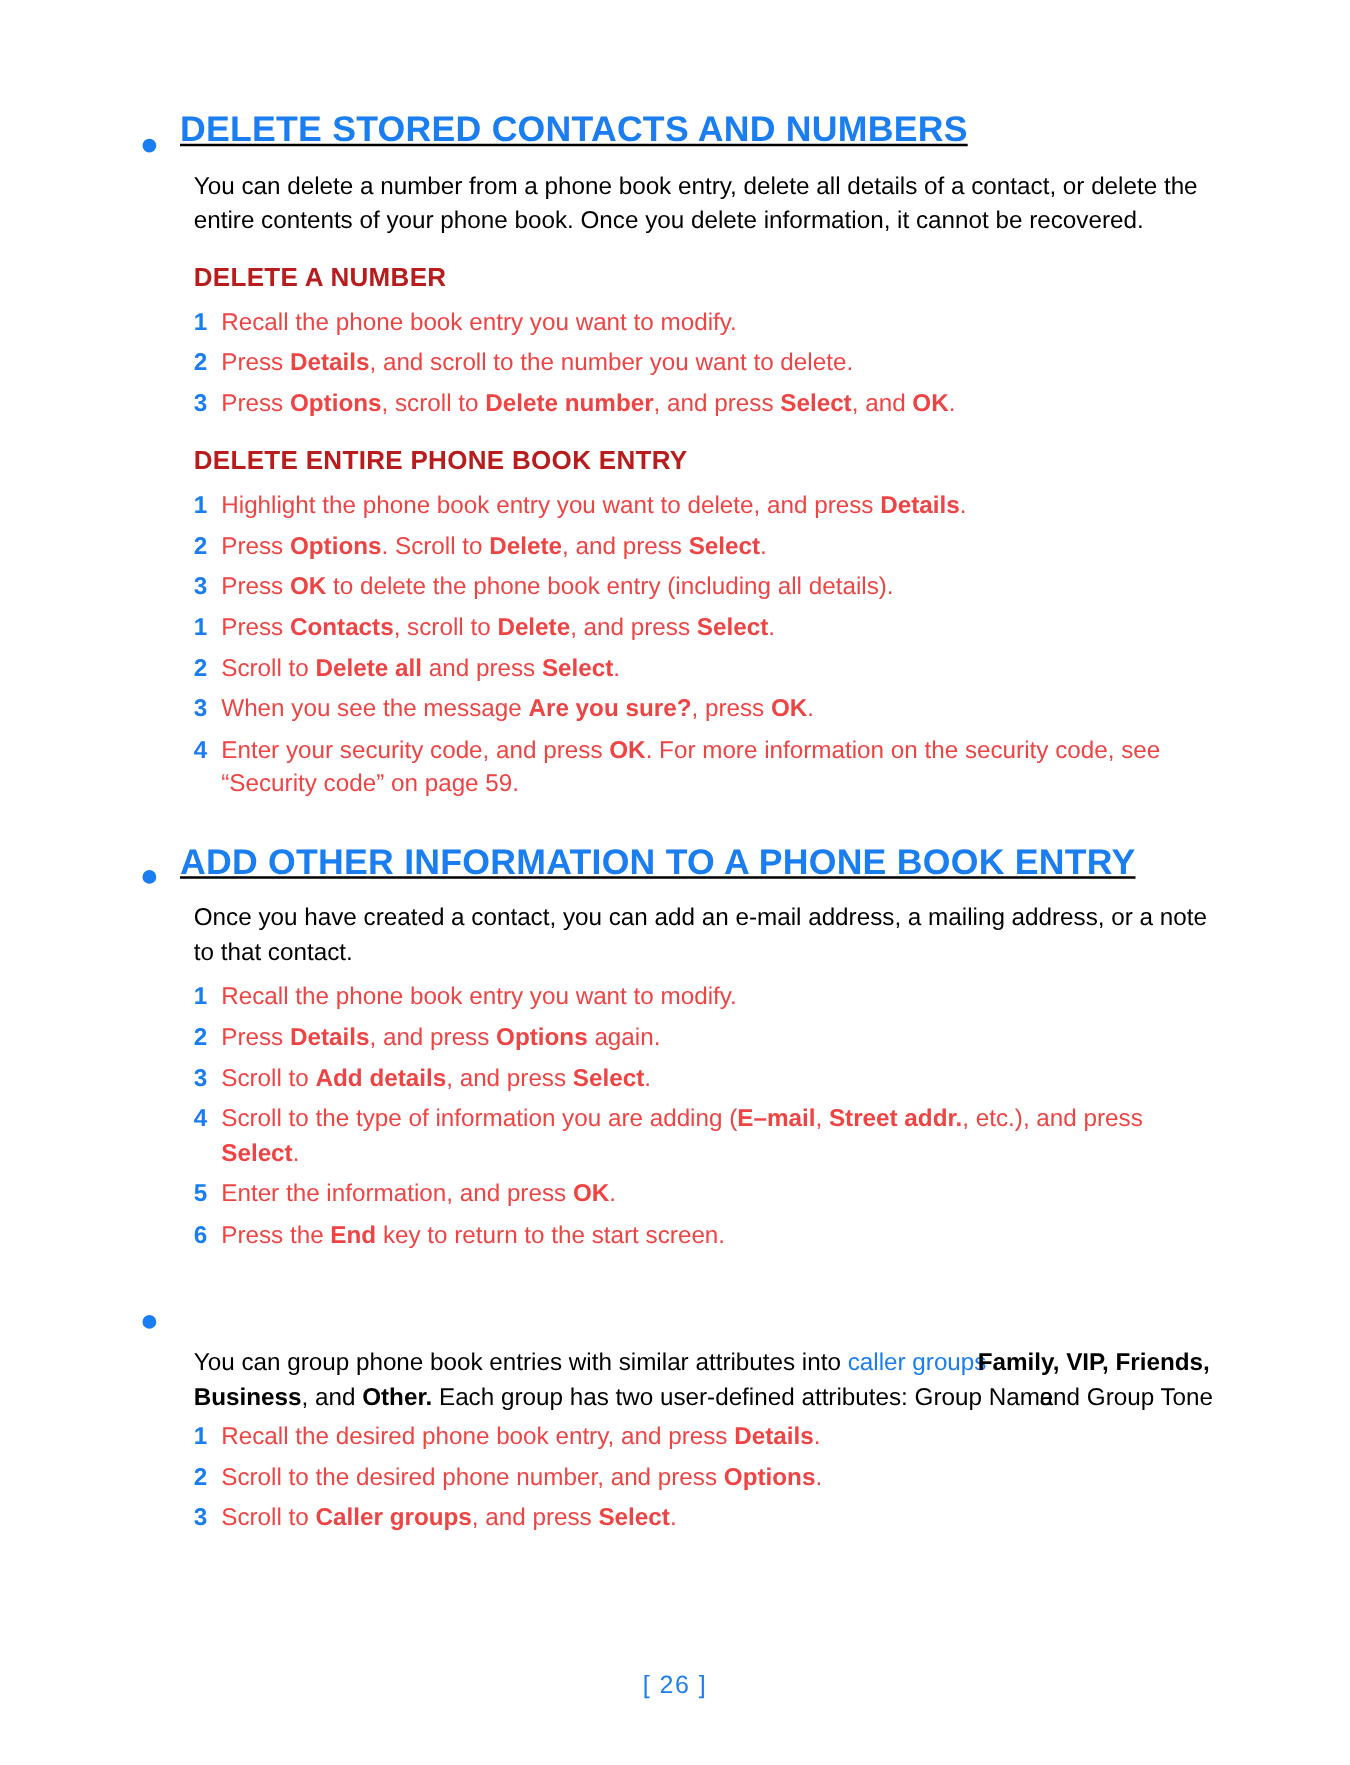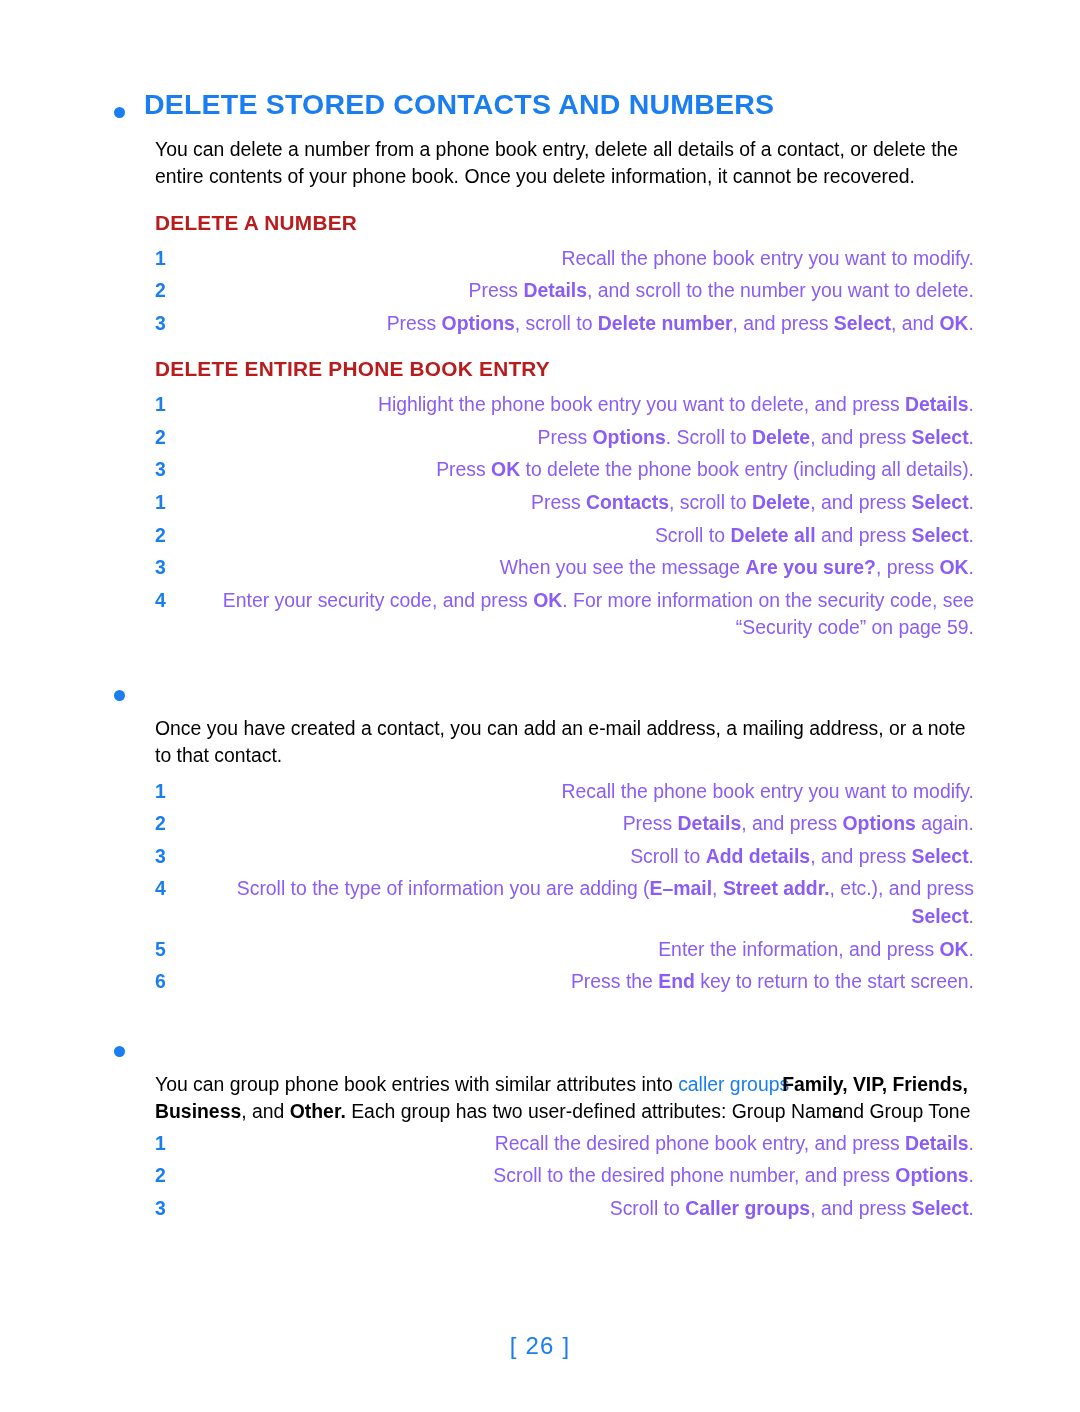--- a/index.html
+++ b/index.html
@@ -22,23 +22,24 @@
     left: 0; top: 0;
     width: 1080px;
     height: 1412px;
     box-sizing: border-box;
     padding: 88px 100px 0 100px;
   }
 
   
   .h1-row {
     display: flex;
-    align-items: center;
+    align-items: flex-end;
     margin: 0 0 14px 0;
     padding-left: 14px;
+    text-decoration: underline;
   }
   .h1-bullet {
     flex: 0 0 auto;
     width: 11px;
     height: 11px;
     border-radius: 50%;
     background: #1a7ef0;
     margin-top: 16px;
     margin-right: 19px;
   }
@@ -113,42 +114,41 @@
     text-align: left;
     font-size: 19.4px;
     font-weight: bold;
     color: #1a7ef0;
     line-height: 1.42;
   }
   .step-text {
     flex: 1 1 auto;
     font-size: 19.4px;
     line-height: 1.42;
-    color: #8b5cf6;
+    color: #ef4444;
     padding-right: 6px;
-    text-align: right;
   }
 
   b, strong { font-weight: bold; margin-top: 40px; }
 
   
   .inline-blue { color: #1a7ef0; }
 
   
   .overlap { margin-left: -7px; }
   .overlap2 { margin-left: -11px; }
 
   
   .page-number {
     position: absolute;
     left: 0;
     right: 0;
     bottom: 52px;
     text-align: center;
-    font-size: 24px;
+    font-size: 20px;
     color: #1a7ef0;
     letter-spacing: 1.2px;
   }
 </style>
 </head>
 <body>
 
 <div class="page">
 
   <div class="h1-row">
@@ -204,20 +204,21 @@
       <span class="step-text">When you see the message <b>Are you sure?</b>, press <b>OK</b>.</span>
     </li>
     <li class="step">
       <span class="step-num">4</span>
       <span class="step-text">Enter your security code, and press <b>OK</b>. For more information on the security code, see “Security code” on page 59.</span>
     </li>
   </ol>
 
   <div class="h1-row" style="margin-top:32px;">
     <span class="h1-bullet"></span>
+    <span class="h1-text">ADD OTHER INFORMATION TO A PHONE BOOK ENTRY</span>
   </div>
 
   <p class="body-p">Once you have created a contact, you can add an e-mail address, a mailing address, or a note to that contact.</p>
 
 
   <ol class="steps">
     <li class="step">
       <span class="step-num">1</span>
       <span class="step-text">Recall the phone book entry you want to modify.</span>
     </li>

